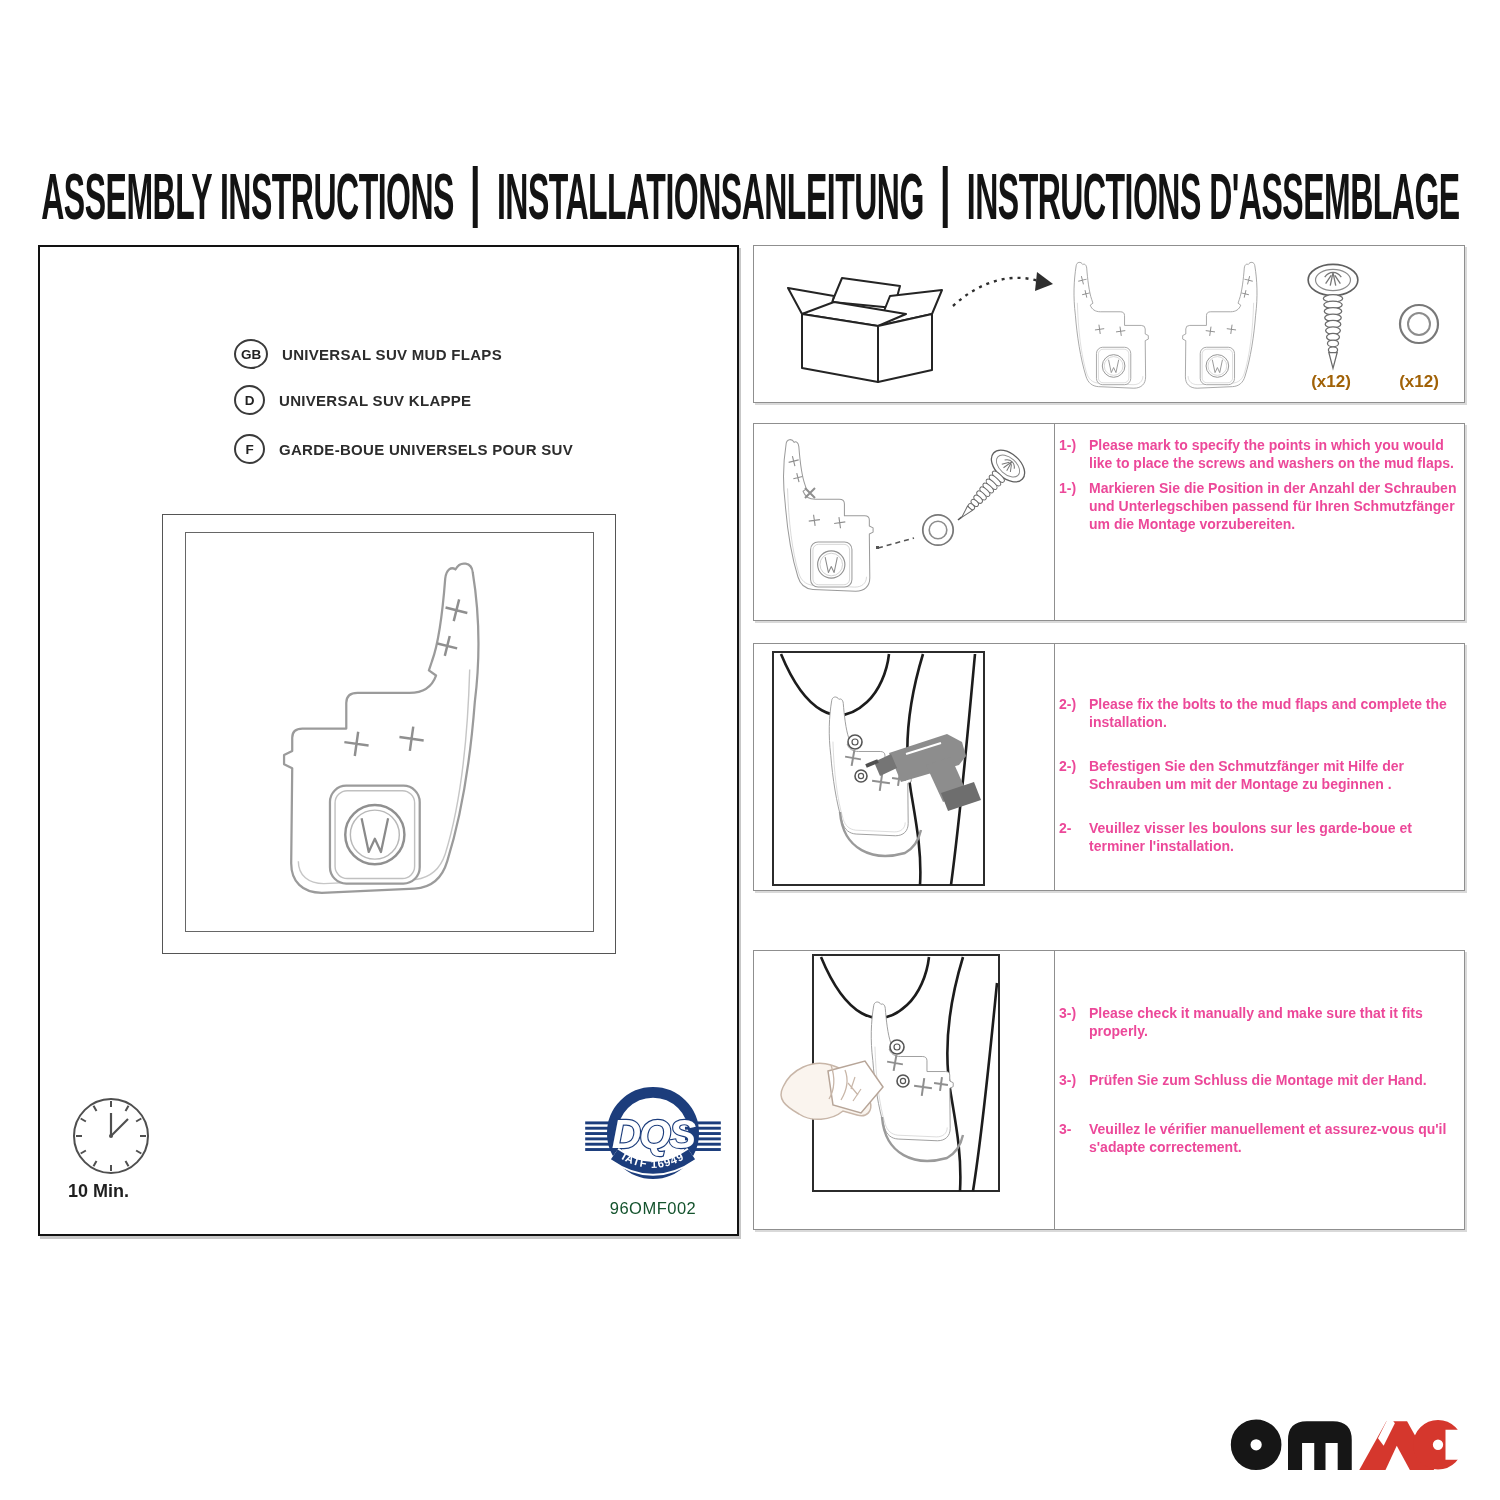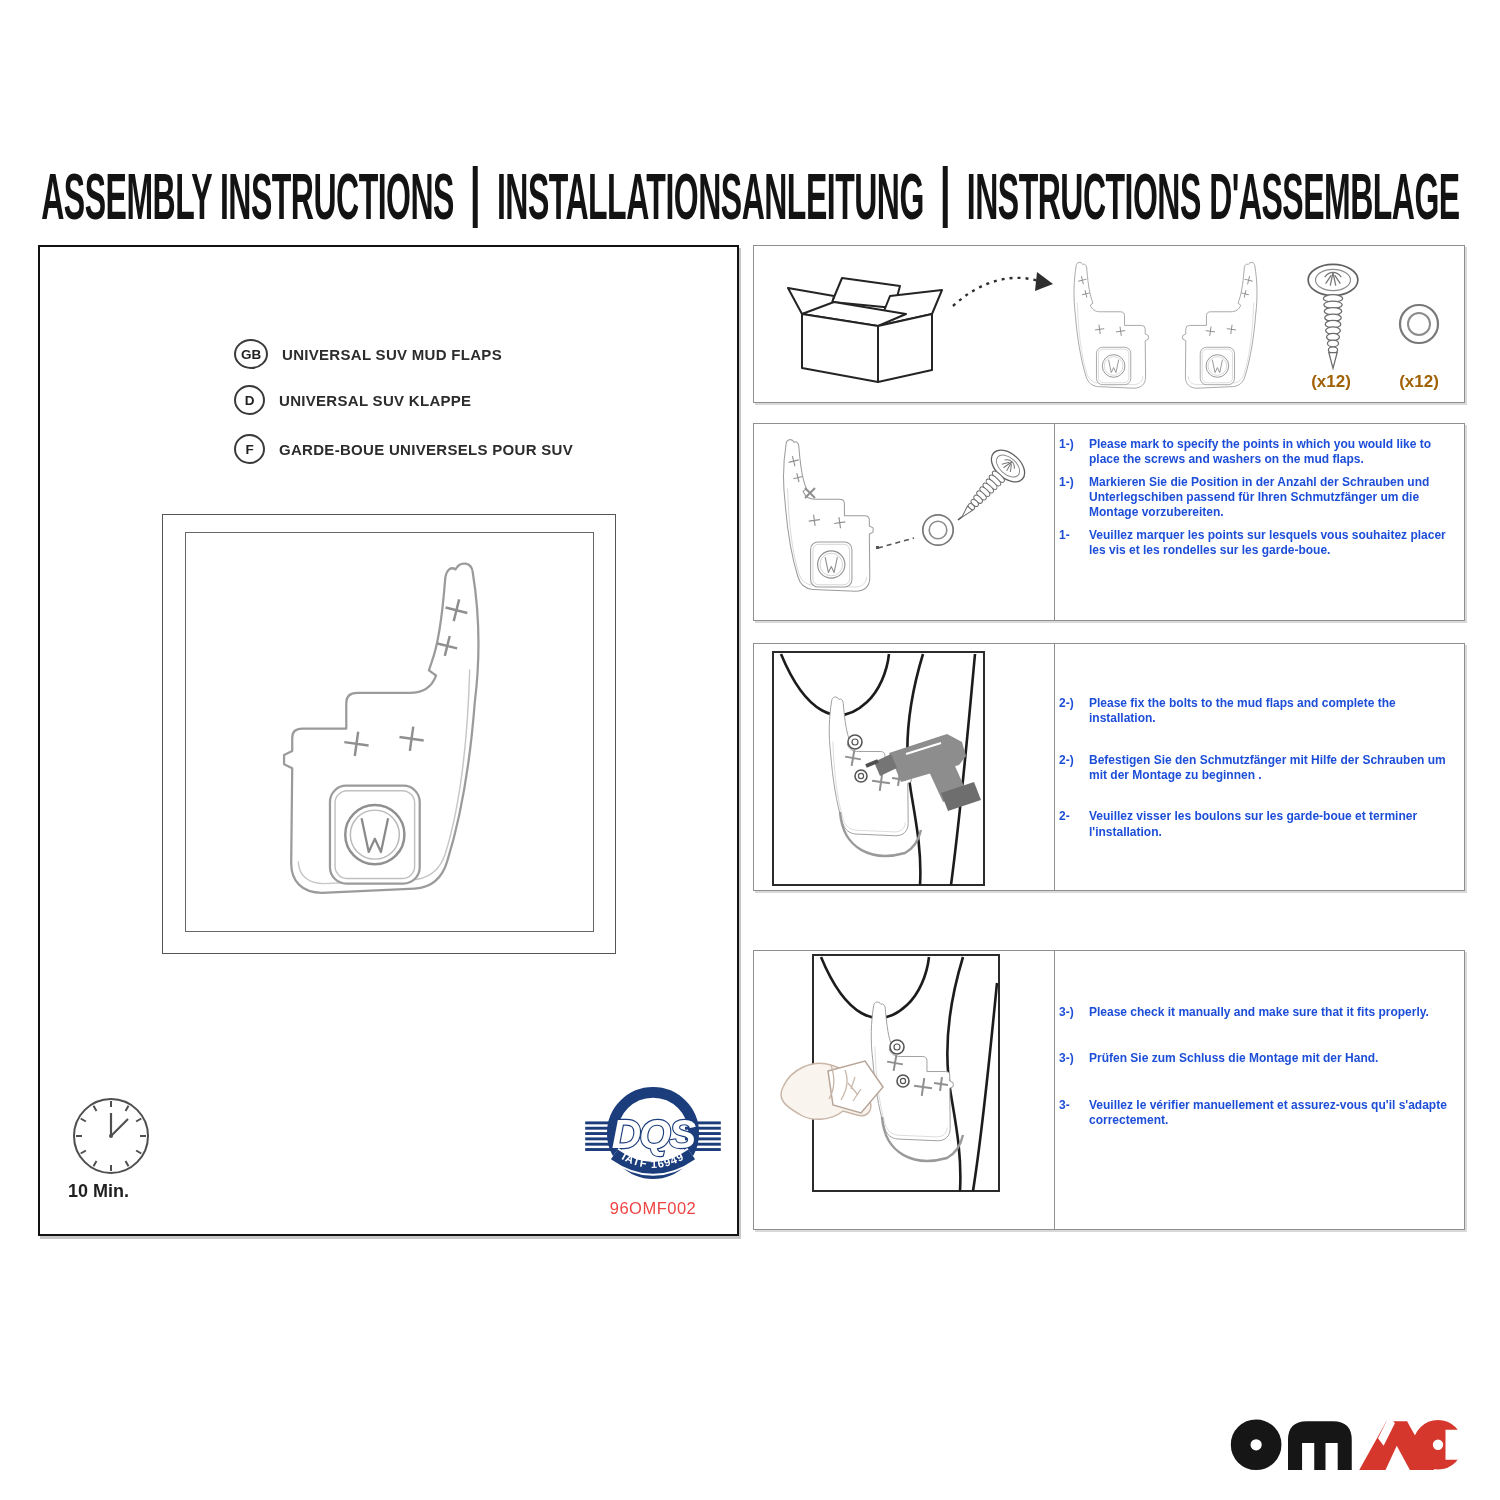--- a/index.html
+++ b/index.html
@@ -20,36 +20,36 @@
               display:flex;align-items:center;justify-content:center;
               font-size:13.5px;font-weight:700;color:#222;width:31px;height:30px;flex:0 0 auto;margin-left:16px;}
   .lang-badge.wide{width:34px;}
   .lang-label{font-size:15px;font-weight:700;letter-spacing:0.3px;color:#2c2c2c;}
 
   .frame-outer{position:absolute;left:122px;top:267px;width:452px;height:438px;border:1.5px solid #555;}
   .frame-inner{position:absolute;left:145px;top:285px;width:407px;height:398px;border:1.2px solid #666;}
 
   .duration{position:absolute;left:28px;top:934px;width:110px;font-size:18px;font-weight:700;color:#1f1f1f;}
   .cert-code{position:absolute;left:545px;top:952px;width:136px;text-align:center;
-             font-size:16.5px;color:#ef4444;letter-spacing:0.5px;}
+             font-size:16.5px;color:#14532d;letter-spacing:0.5px;}
 
   
   .rpanel{position:absolute;left:753px;width:712px;background:#fff;border:1px solid #8f8f8f;
           box-shadow:2px 2px 0 rgba(0,0,0,0.15);box-sizing:border-box;}
   #panel-1{top:245px;height:158px;}
   #panel-2{top:423px;height:198px;}
   #panel-3{top:643px;height:248px;}
   #panel-4{top:950px;height:280px;}
   .divider{position:absolute;left:300px;top:0;bottom:0;width:1px;background:#8f8f8f;}
 
   .textcol{position:absolute;left:305px;width:400px;}
   #panel-2 .textcol{top:13px;}
   #panel-3 .textcol{top:52px;}
   #panel-4 .textcol{top:54px;}
-  .item{font-size:12px;font-weight:700;line-height:1.28;color:#1d4ed8;padding-left:30px;}
+  .item{font-size:14px;font-weight:700;line-height:1.28;color:#ec4899;padding-left:30px;}
   #panel-2 .item{margin-bottom:7px;}
   #panel-3 .item{margin-bottom:26px;}
   #panel-4 .item{margin-bottom:31px;}
   .num{display:inline-block;width:30px;margin-left:-30px;}
 
   .qty{position:absolute;top:126px;width:110px;text-align:center;
        font-size:17px;font-weight:700;color:#a16207;}
   .abs{position:absolute;}
 
   svg{display:block;}
@@ -230,23 +230,20 @@
       </g>
     </svg>
     <div class="divider"></div>
     <div class="textcol">
       <div class="item">
         <span class="num">1-)</span><span>Please mark to specify the points in which you would like to place the screws and washers on the mud flaps.</span>
       </div>
       <div class="item">
         <span class="num">1-)</span><span>Markieren Sie die Position in der Anzahl der Schrauben und Unterlegschiben passend für Ihren Schmutzfänger um die Montage vorzubereiten.</span>
       </div>
-      <div class="item">
-        <span class="num">1-</span><span>Veuillez marquer les points sur lesquels vous souhaitez placer les vis et les rondelles sur les garde-boue.</span>
-      </div>
     </div>
   </div>
 
   <div class="rpanel" id="panel-3">
     <svg class="abs" style="left:17px;top:6px;" width="215" height="237" viewBox="0 0 215 237">
       <rect x="2" y="2" width="211" height="233" fill="#fff" stroke="#2b2b2b" stroke-width="2"></rect>
       <path d="M10,4 C34,62 66,80 96,52 C108,41 116,22 118,4" fill="none" stroke="#1c1c1c" stroke-width="2.6"></path>
       <path d="M152,4 C138,50 132,98 140,142 C145,172 151,202 149,235" fill="none" stroke="#1c1c1c" stroke-width="2.6"></path>
       <path d="M204,4 C197,80 190,160 180,235" fill="none" stroke="#1c1c1c" stroke-width="2.6"></path>
       <use href="#flap-outline" transform="translate(163,40) scale(-0.43,0.43)"></use>

